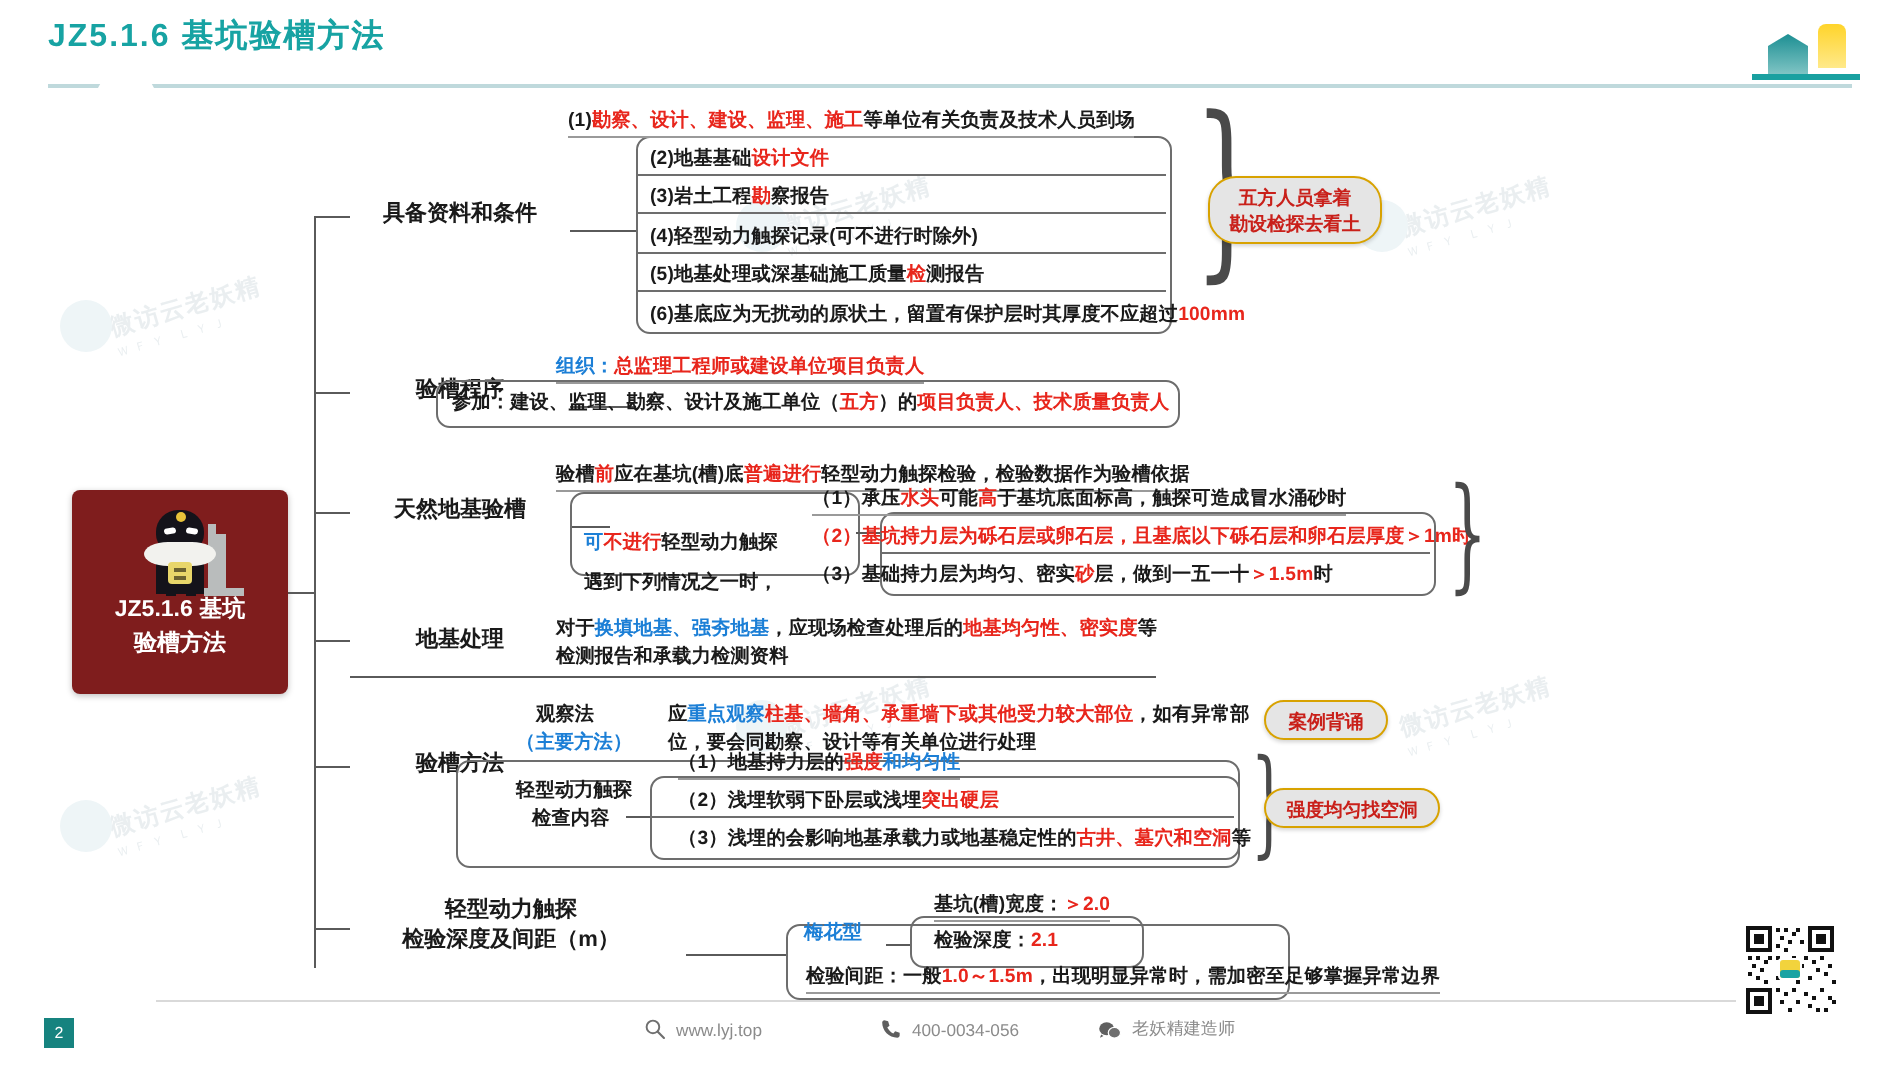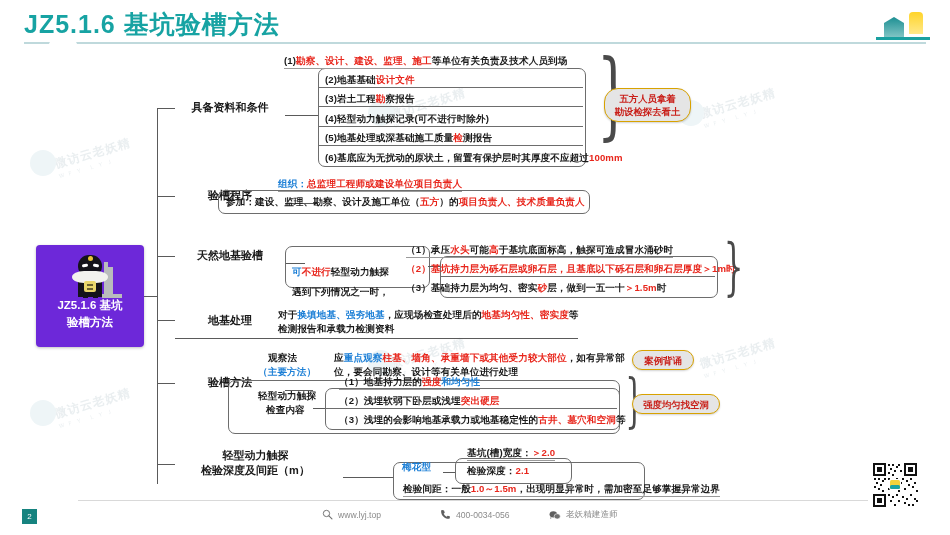--- a/index.html
+++ b/index.html
@@ -10,21 +10,21 @@
     font-family:"Liberation Sans","DejaVu Sans",sans-serif;
     overflow:hidden;position:relative;
     -webkit-font-smoothing:antialiased;
   }
   .page{position:relative;width:950px;height:535px;}
 
   
   .header{position:absolute;left:0;top:0;width:950px;height:46px;}
   .title{
     position:absolute;left:24px;top:8px;
-    font-size:25px;font-weight:bold;color:#17a3a3;
+    font-size:16px;font-weight:bold;color:#17a3a3;
     letter-spacing:1px;white-space:nowrap;
   }
   .hdr-rule{
     position:absolute;left:24px;top:42px;width:902px;height:2px;
     background:#bfd9dc;
   }
   .hdr-notch{
     position:absolute;left:48px;top:36px;width:26px;height:12px;
     border:2px solid #ffffff;border-bottom:none;
     border-radius:13px 13px 0 0;background:#ffffff;
@@ -40,21 +40,21 @@
     background:linear-gradient(180deg,#ffd42a 0%,#ffe98a 100%);
     border-radius:4px 4px 0 0;
   }
   .logo .base{
     position:absolute;left:2px;top:29px;width:54px;height:3px;background:#19a0a0;
   }
 
   
   .root{
     position:absolute;left:36px;top:245px;width:108px;height:102px;
-    background:#6d28d9;border-radius:4px;
+    background:#7f1d1d;border-radius:4px;
     box-shadow:0 1px 3px rgba(0,0,0,.25);
     color:#fff;text-align:center;
   }
   .root .glyph{position:absolute;left:0;top:6px;width:108px;height:44px;}
   .root .g-head{
     position:absolute;left:42px;top:4px;width:24px;height:21px;
     background:#14131a;border-radius:11px 11px 9px 9px;
   }
   .root .g-dot{position:absolute;left:52px;top:5px;width:5px;height:5px;background:#e8c33a;border-radius:50%;}
   .root .g-eye1{position:absolute;left:46px;top:13px;width:6px;height:3px;background:#fff;border-radius:2px;transform:rotate(-8deg);}
@@ -240,20 +240,21 @@
   </div>
   <div class="ln h" style="left:285px;top:203px;width:33px;"></div>
   <div class="gbox" style="left:218px;top:190px;width:370px;height:22px;"></div>
   <div class="row" style="left:226px;top:195px;"><span class="k">参加：建设、监理、勘察、设计及施工单位（</span><span class="r">五方</span><span class="k">）的</span><span class="r">项目负责人、技术质量负责人</span></div>
   <div class="row ul" style="left:278px;top:177px;"><span class="b">组织：</span><span class="r">总监理工程师或建设单位项目负责人</span></div>
 
   <div class="blabel" style="left:175px;top:248px;width:110px;">
     <span>天然地基验槽</span>
   </div>
   <div class="ln h" style="left:285px;top:263px;width:20px;"></div>
+  <div class="row ul" style="left:278px;top:231px;"><span class="k">验槽</span><span class="r">前</span><span class="k">应在基坑(槽)底</span><span class="r">普遍进行</span><span class="k">轻型动力触探检验，检验数据作为验槽依据</span></div>
 
   <div class="gbox" style="left:285px;top:246px;width:143px;height:40px;"></div>
   <div class="row" style="left:292px;top:251px;margin-top:34px;"><span class="k">遇到下列情况之一时，</span></div>
   <div class="row" style="left:292px;top:265px;"><span class="b">可</span><span class="r">不进行</span><span class="k">轻型动力触探</span></div>
 
   <div class="ln h" style="left:428px;top:266px;width:12px;"></div>
   <div class="gbox" style="left:440px;top:256px;width:276px;height:40px;"></div>
   <div class="gdiv" style="left:441px;top:276px;width:274px;"></div>
 
   <div class="row ul" style="left:406px;top:243px;"><span class="k">（1）承压</span><span class="r">水头</span><span class="k">可能</span><span class="r">高</span><span class="k">于基坑底面标高，触探可造成冒水涌砂时</span></div>

